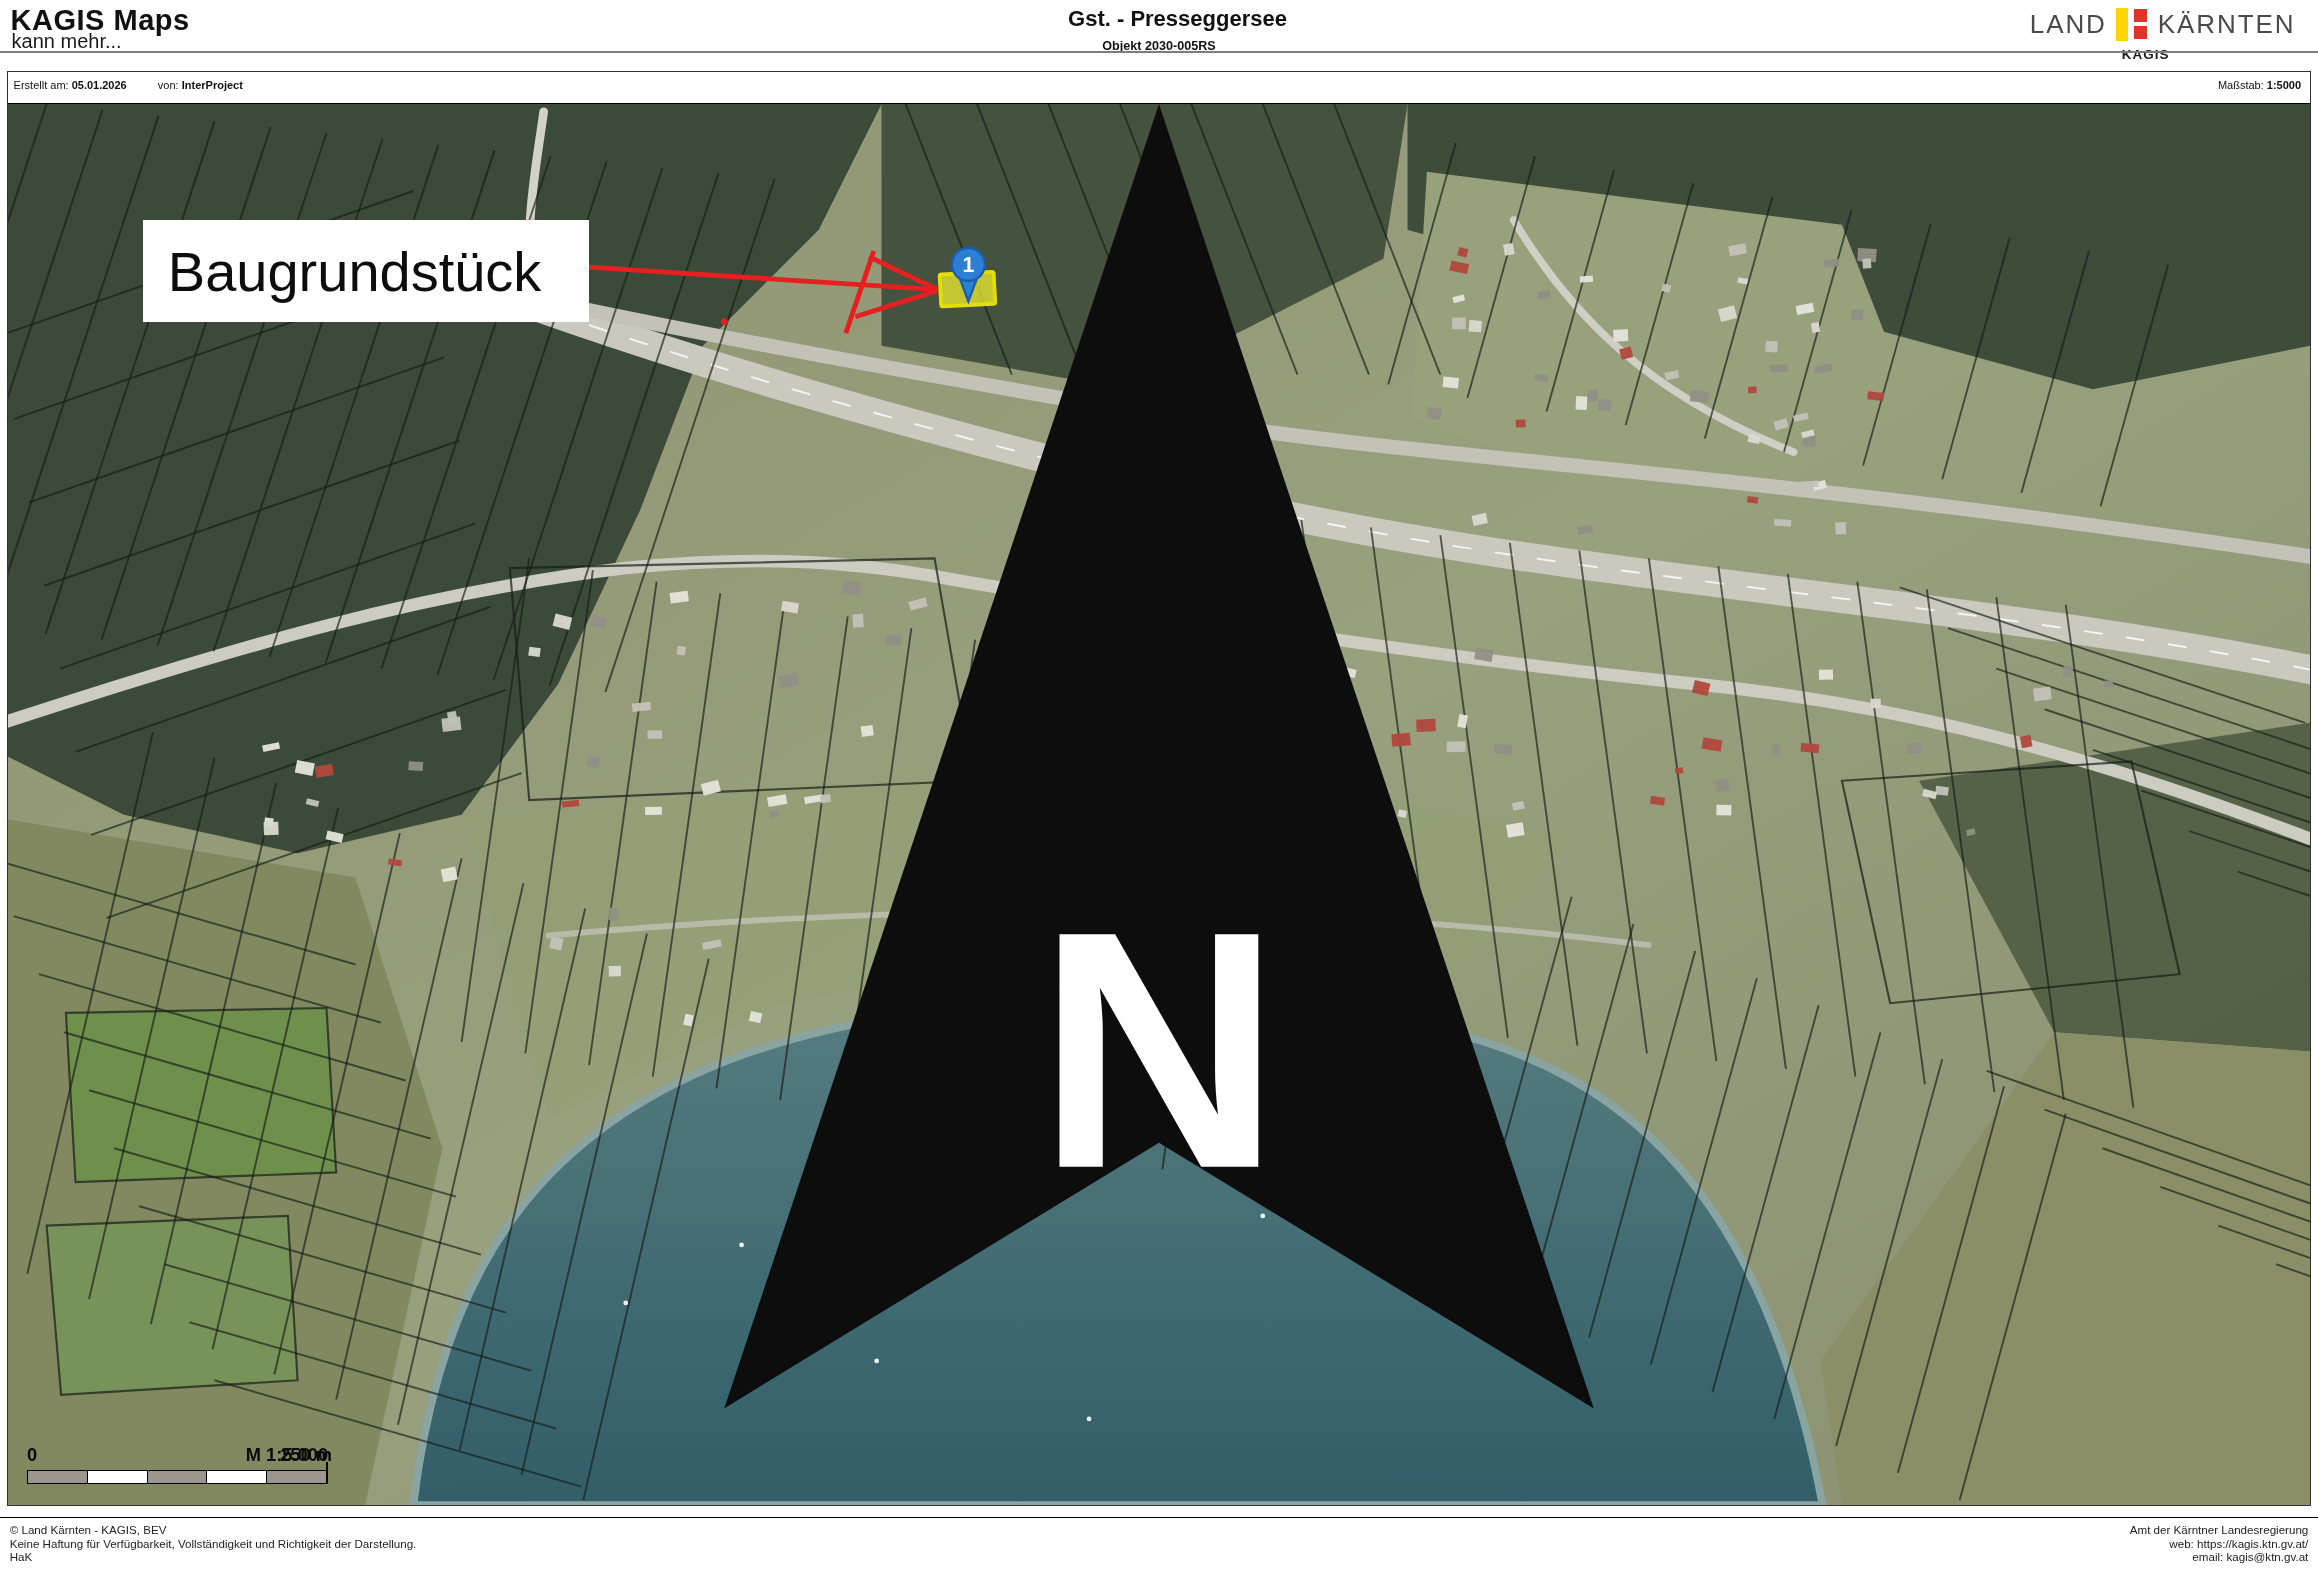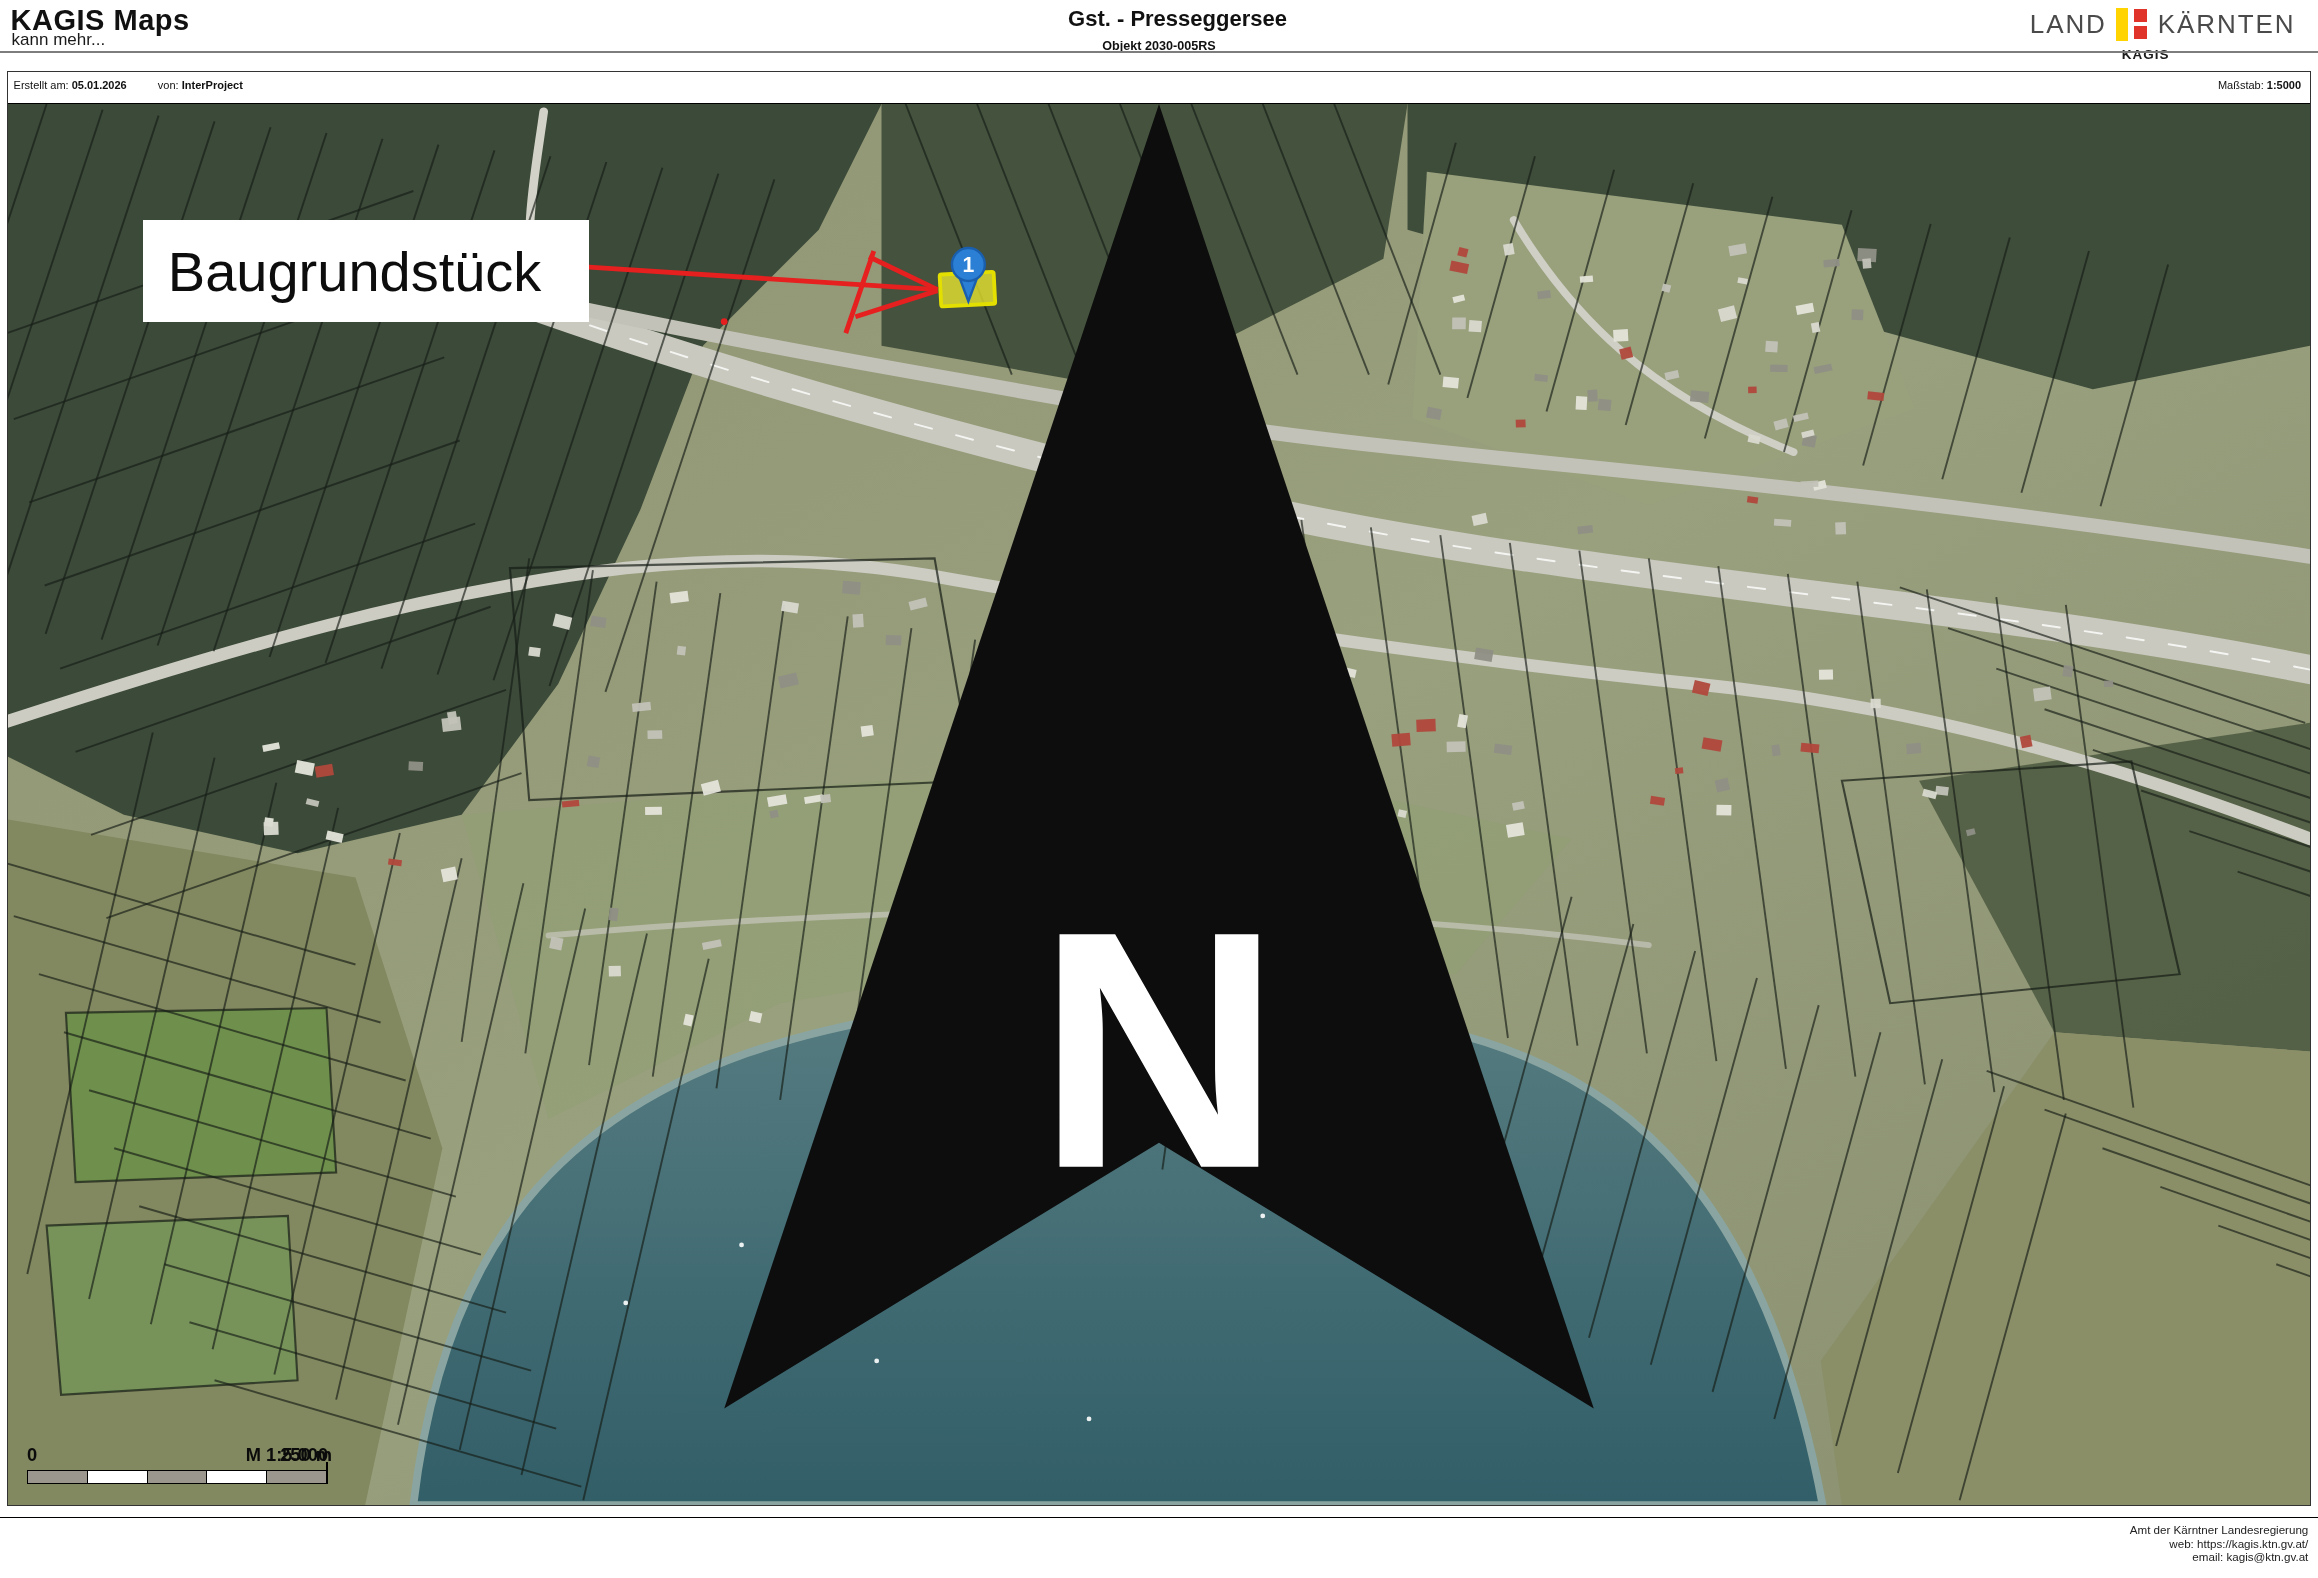--- a/index.html
+++ b/index.html
@@ -1,21 +1,21 @@
 <!DOCTYPE html>
 <html style="--accent_red: #e61f1f; --parcel_yellow: #e9e72e; --parcel_yellow_border: #e3df00; --marker_blue: #2b80d5; --place_blue: #1a16c9; --logo_yellow: #ffd400; --logo_red: #e0342b; --lake_top: #547b81; --lake_bottom: #2f5d68;"><head>
 <meta charset="utf-8">
 <style>
   html,body{margin:0;padding:0;background:#fff;}
   #page{position:relative;width:2318px;height:1579px;background:#fff;overflow:hidden;
         font-family:"Liberation Sans",sans-serif;color:#111;}
 
   
   .app-title{position:absolute;left:10.6px;top:3.9px;font-size:29px;font-weight:bold;letter-spacing:0.5px;}
-  .app-sub{position:absolute;left:11.6px;top:30px;font-size:17px;color:#1a1a1a;}
+  .app-sub{position:absolute;left:11.6px;top:30px;font-size:20px;color:#1a1a1a;}
   .title-wrap{position:absolute;left:0;right:0;top:5.8px;text-align:center;}
   .doc-title{font-size:22px;font-weight:bold;padding-left:37px;}
   .doc-sub{font-size:12.6px;font-weight:bold;margin-top:6.8px;}
   .hdr-rule{position:absolute;left:0;right:0;top:51px;height:1.9px;background:#7d7d7d;}
 
   .logo{position:absolute;right:15.4px;top:7.7px;height:58px;width:280px;}
   .logo-row{display:flex;align-items:center;gap:9px;justify-content:center;}
   .logo-land,.logo-kaernten{font-size:26px;color:#4a4a4a;letter-spacing:1.9px;}
   .emblem{position:relative;width:33px;height:33px;}
   .emblem .y{position:absolute;left:0;top:0;width:12.6px;height:33px;background:var(--logo_yellow);}
@@ -456,19 +456,24 @@
       </div>
 
       <svg class="north" width="42" height="56" viewBox="0 0 44 58">
         <polygon points="22,0 40,54 22,43 4,54" fill="#0d0d0d"></polygon>
         <text x="22" y="44" text-anchor="middle" fill="#fff" style="font:bold 14px 'Liberation Sans',sans-serif">N</text>
       </svg>
     </div>
   </div>
 
   <div class="ftr-rule"></div>
+  <div class="ftr-left">
+    <div>© Land Kärnten - KAGIS, BEV</div>
+    <div>Keine Haftung für Verfügbarkeit, Vollständigkeit und Richtigkeit der Darstellung.</div>
+    <div>HaK</div>
+  </div>
   <div class="ftr-right">
     <div>Amt der Kärntner Landesregierung</div>
     <div>web: https://kagis.ktn.gv.at/</div>
     <div>email: kagis@ktn.gv.at</div>
   </div>
 </div>
 
 
 </body></html>

